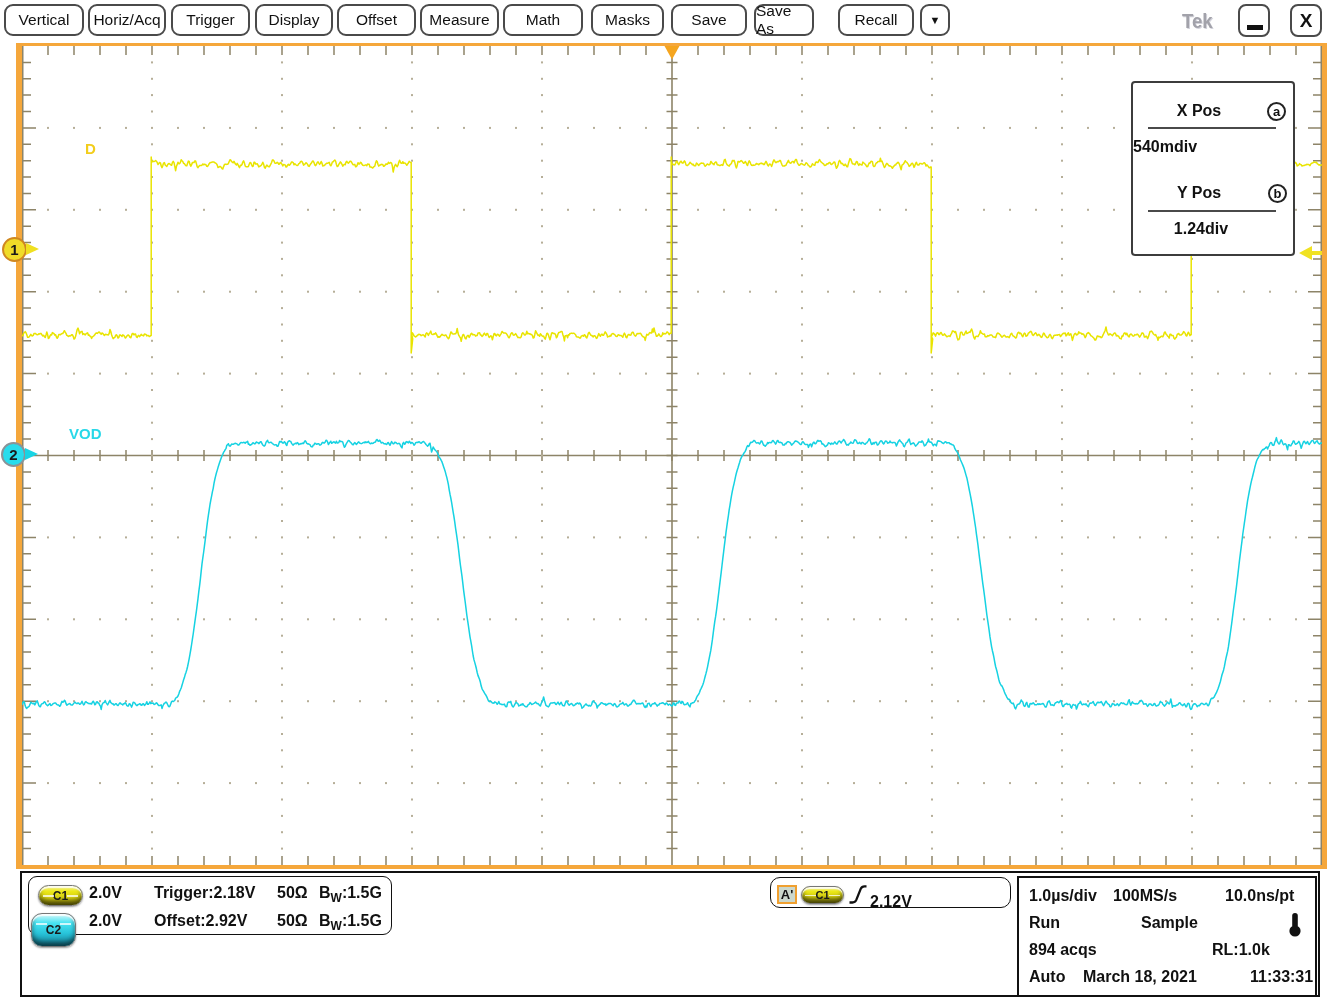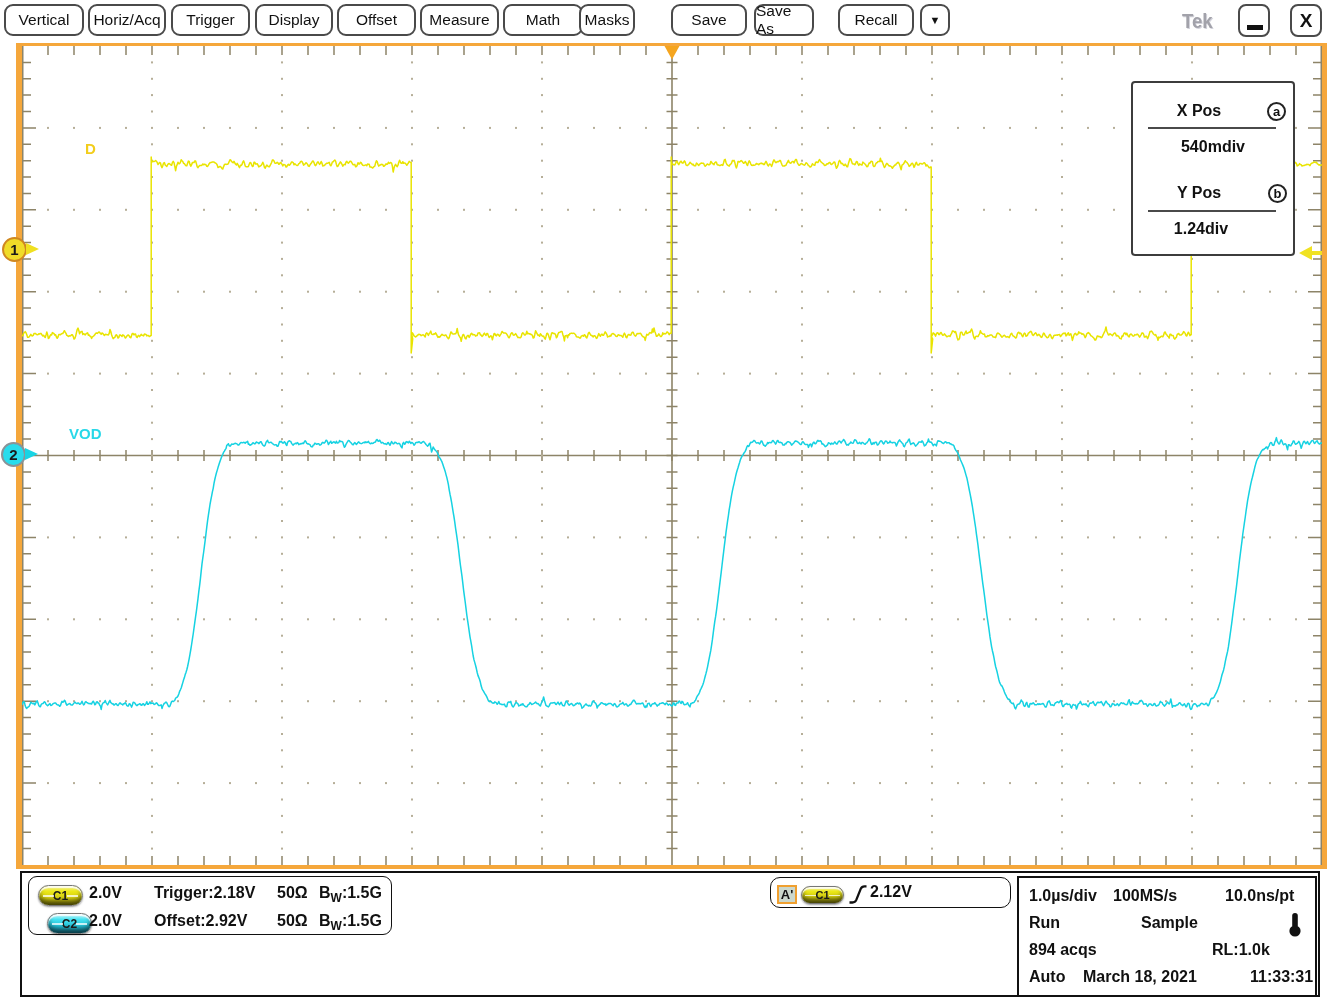--- a/index.html
+++ b/index.html
@@ -19,21 +19,21 @@
 </style></head>
 <body>
 
 <div class="mbtn" style="left:4px;width:80px">Vertical</div>
 <div class="mbtn" style="left:88px;width:78px">Horiz/Acq</div>
 <div class="mbtn" style="left:171px;width:79px">Trigger</div>
 <div class="mbtn" style="left:255px;width:78px">Display</div>
 <div class="mbtn" style="left:337px;width:79px">Offset</div>
 <div class="mbtn" style="left:420px;width:79px">Measure</div>
 <div class="mbtn" style="left:503px;width:80px">Math</div>
-<div class="mbtn" style="left:579px;width:56px">Masks</div>
+<div class="mbtn" style="left:591px;width:73px">Masks</div>
 <div class="mbtn" style="left:671px;width:76px">Save</div>
 <div class="mbtn" style="left:754px;width:60px">Save As</div>
 <div class="mbtn" style="left:838px;width:76px">Recall</div>
 <div class="mbtn" style="left:920px;width:30px;font-size:11px">▼</div>
 <div class="abs" style="left:1182px;top:10px;font-size:20px;font-weight:bold;color:#a2a2aa;transform:scaleX(0.93);transform-origin:left;text-shadow:1px 1px 0 #d4d4dc">Tek</div>
 <div class="winbtn" style="left:1238px">
     <div class="abs" style="left:7px;top:19px;width:16px;height:4.5px;background:#111"></div>
   </div>
 <div class="winbtn" style="left:1290px;display:flex;align-items:center;justify-content:center;font-size:19px;font-weight:bold;color:#111">X</div>
 
@@ -768,49 +768,49 @@
 
 <div class="chmark" style="left:2px;top:237px;background:#f0dc28;border:2px solid #d08820">1</div>
 <div class="abs" style="left:26px;top:242.5px;width:0;height:0;border-left:13px solid #f0e020;border-top:6.5px solid transparent;border-bottom:6.5px solid transparent;z-index:6"></div>
 <div class="chmark" style="left:1px;top:442px;background:#28dcec;border:2px solid #8a9398">2</div>
 <div class="abs" style="left:25px;top:447.5px;width:0;height:0;border-left:13px solid #18d4e4;border-top:6.5px solid transparent;border-bottom:6.5px solid transparent;z-index:6"></div>
 
 <div class="abs" style="left:1131px;top:81px;width:164px;height:175px;background:#fff;border:2px solid #3c3c3c;border-radius:4px;z-index:5">
   <div class="abs t16" style="left:0;top:19px;width:132px;text-align:center">X Pos</div>
   <div class="abs" style="left:134px;top:19px;width:19px;height:19px;border:2px solid #222;border-radius:50%;display:flex;align-items:center;justify-content:center;font-size:13px;font-weight:bold;color:#111">a</div>
   <div class="abs" style="left:15px;top:44px;width:128px;height:2px;background:#4a4a4a"></div>
-  <div class="abs t16" style="left:0;top:55px;width:160px;text-align:center">540mdiv</div>
+  <div class="abs t16" style="left:0;top:55px;width:160px;text-align:left">540mdiv</div>
   <div class="abs t16" style="left:0;top:101px;width:132px;text-align:center">Y Pos</div>
   <div class="abs" style="left:135px;top:101px;width:19px;height:19px;border:2px solid #222;border-radius:50%;display:flex;align-items:center;justify-content:center;font-size:13px;font-weight:bold;color:#111">b</div>
   <div class="abs" style="left:15px;top:127px;width:128px;height:2px;background:#4a4a4a"></div>
   <div class="abs t16" style="left:0;top:137px;width:136px;text-align:center">1.24div</div>
 </div>
 
 <div class="abs" style="left:20px;top:871px;width:1300px;height:126px;border:2.5px solid #111;background:#fff"></div>
 
 <div class="abs" style="left:28px;top:876px;width:364px;height:59px;border:1.5px solid #111;border-radius:9px;background:#fff">
   <div class="pill cyellow" style="left:9px;top:8px;width:45px;height:21px"><span class="dash" style="left:4px"></span><span class="dash" style="right:4px"></span>C1</div>
   <div class="abs t16" style="left:60px;top:7px">2.0V</div>
   <div class="abs t16" style="left:125px;top:7px">Trigger:2.18V</div>
   <div class="abs t16" style="left:248px;top:7px">50Ω</div>
   <div class="abs t16" style="left:290px;top:7px">B<span style="font-size:12px;vertical-align:-4px">W</span>:1.5G</div>
-  <div class="pill ccyan" style="left:18px;top:36px;width:45px;height:21px"><span class="dash" style="left:4px"></span><span class="dash" style="right:4px"></span>C2</div>
+  <div class="pill ccyan" style="left:2px;top:36px;width:45px;height:34px"><span class="dash" style="left:4px"></span><span class="dash" style="right:4px"></span>C2</div>
   <div class="abs t16" style="left:60px;top:35px">2.0V</div>
   <div class="abs t16" style="left:125px;top:35px">Offset:2.92V</div>
   <div class="abs t16" style="left:248px;top:35px">50Ω</div>
   <div class="abs t16" style="left:290px;top:35px">B<span style="font-size:12px;vertical-align:-4px">W</span>:1.5G</div>
 </div>
 
 <div class="abs" style="left:770px;top:877px;width:241px;height:31px;border:1.5px solid #111;border-radius:10px;background:#fff">
   <div class="abs" style="left:6px;top:6.5px;width:20px;height:19px;background:#ccd8cc;border:2px solid #f0a030;display:flex;align-items:center;justify-content:center;font-size:13px;font-weight:bold;color:#111">A'</div>
   <div class="pill cyellow" style="left:30px;top:8px;width:43px;height:18px;font-size:11px"><span class="dash" style="left:3px;top:7.6px"></span><span class="dash" style="right:3px;top:7.6px"></span>C1</div>
   <svg class="abs" style="left:77px;top:5px" width="20" height="22" viewBox="0 0 20 22">
       <path d="M1.5,19.5 h3 c2,0 3,-0.8 3.8,-2.6 l4.4,-11 c0.8,-1.8 1.8,-2.6 3.8,-2.6 h2" stroke="#111" stroke-width="2.3" fill="none"></path>
     </svg>
-  <div class="abs t16" style="left:99px;top:5px">2.12V</div>
+  <div class="abs t16" style="left:99px;top:15px">2.12V</div>
 </div>
 
 <div class="abs" style="left:1017px;top:876px;width:299.5px;height:120.5px;border:2px solid #111;border-radius:0;background:#fff">
   <div class="abs t16" style="left:10px;top:9px">1.0µs/div</div>
   <div class="abs t16" style="left:94px;top:9px">100MS/s</div>
   <div class="abs t16" style="left:206px;top:9px">10.0ns/pt</div>
   <div class="abs t16" style="left:10px;top:36px">Run</div>
   <div class="abs t16" style="left:122px;top:36px">Sample</div>
   <svg class="abs" style="left:268px;top:34px" width="16" height="26" viewBox="0 0 16 26">
       <rect x="5.2" y="1" width="5.6" height="15" rx="2.8" fill="#111"></rect>

